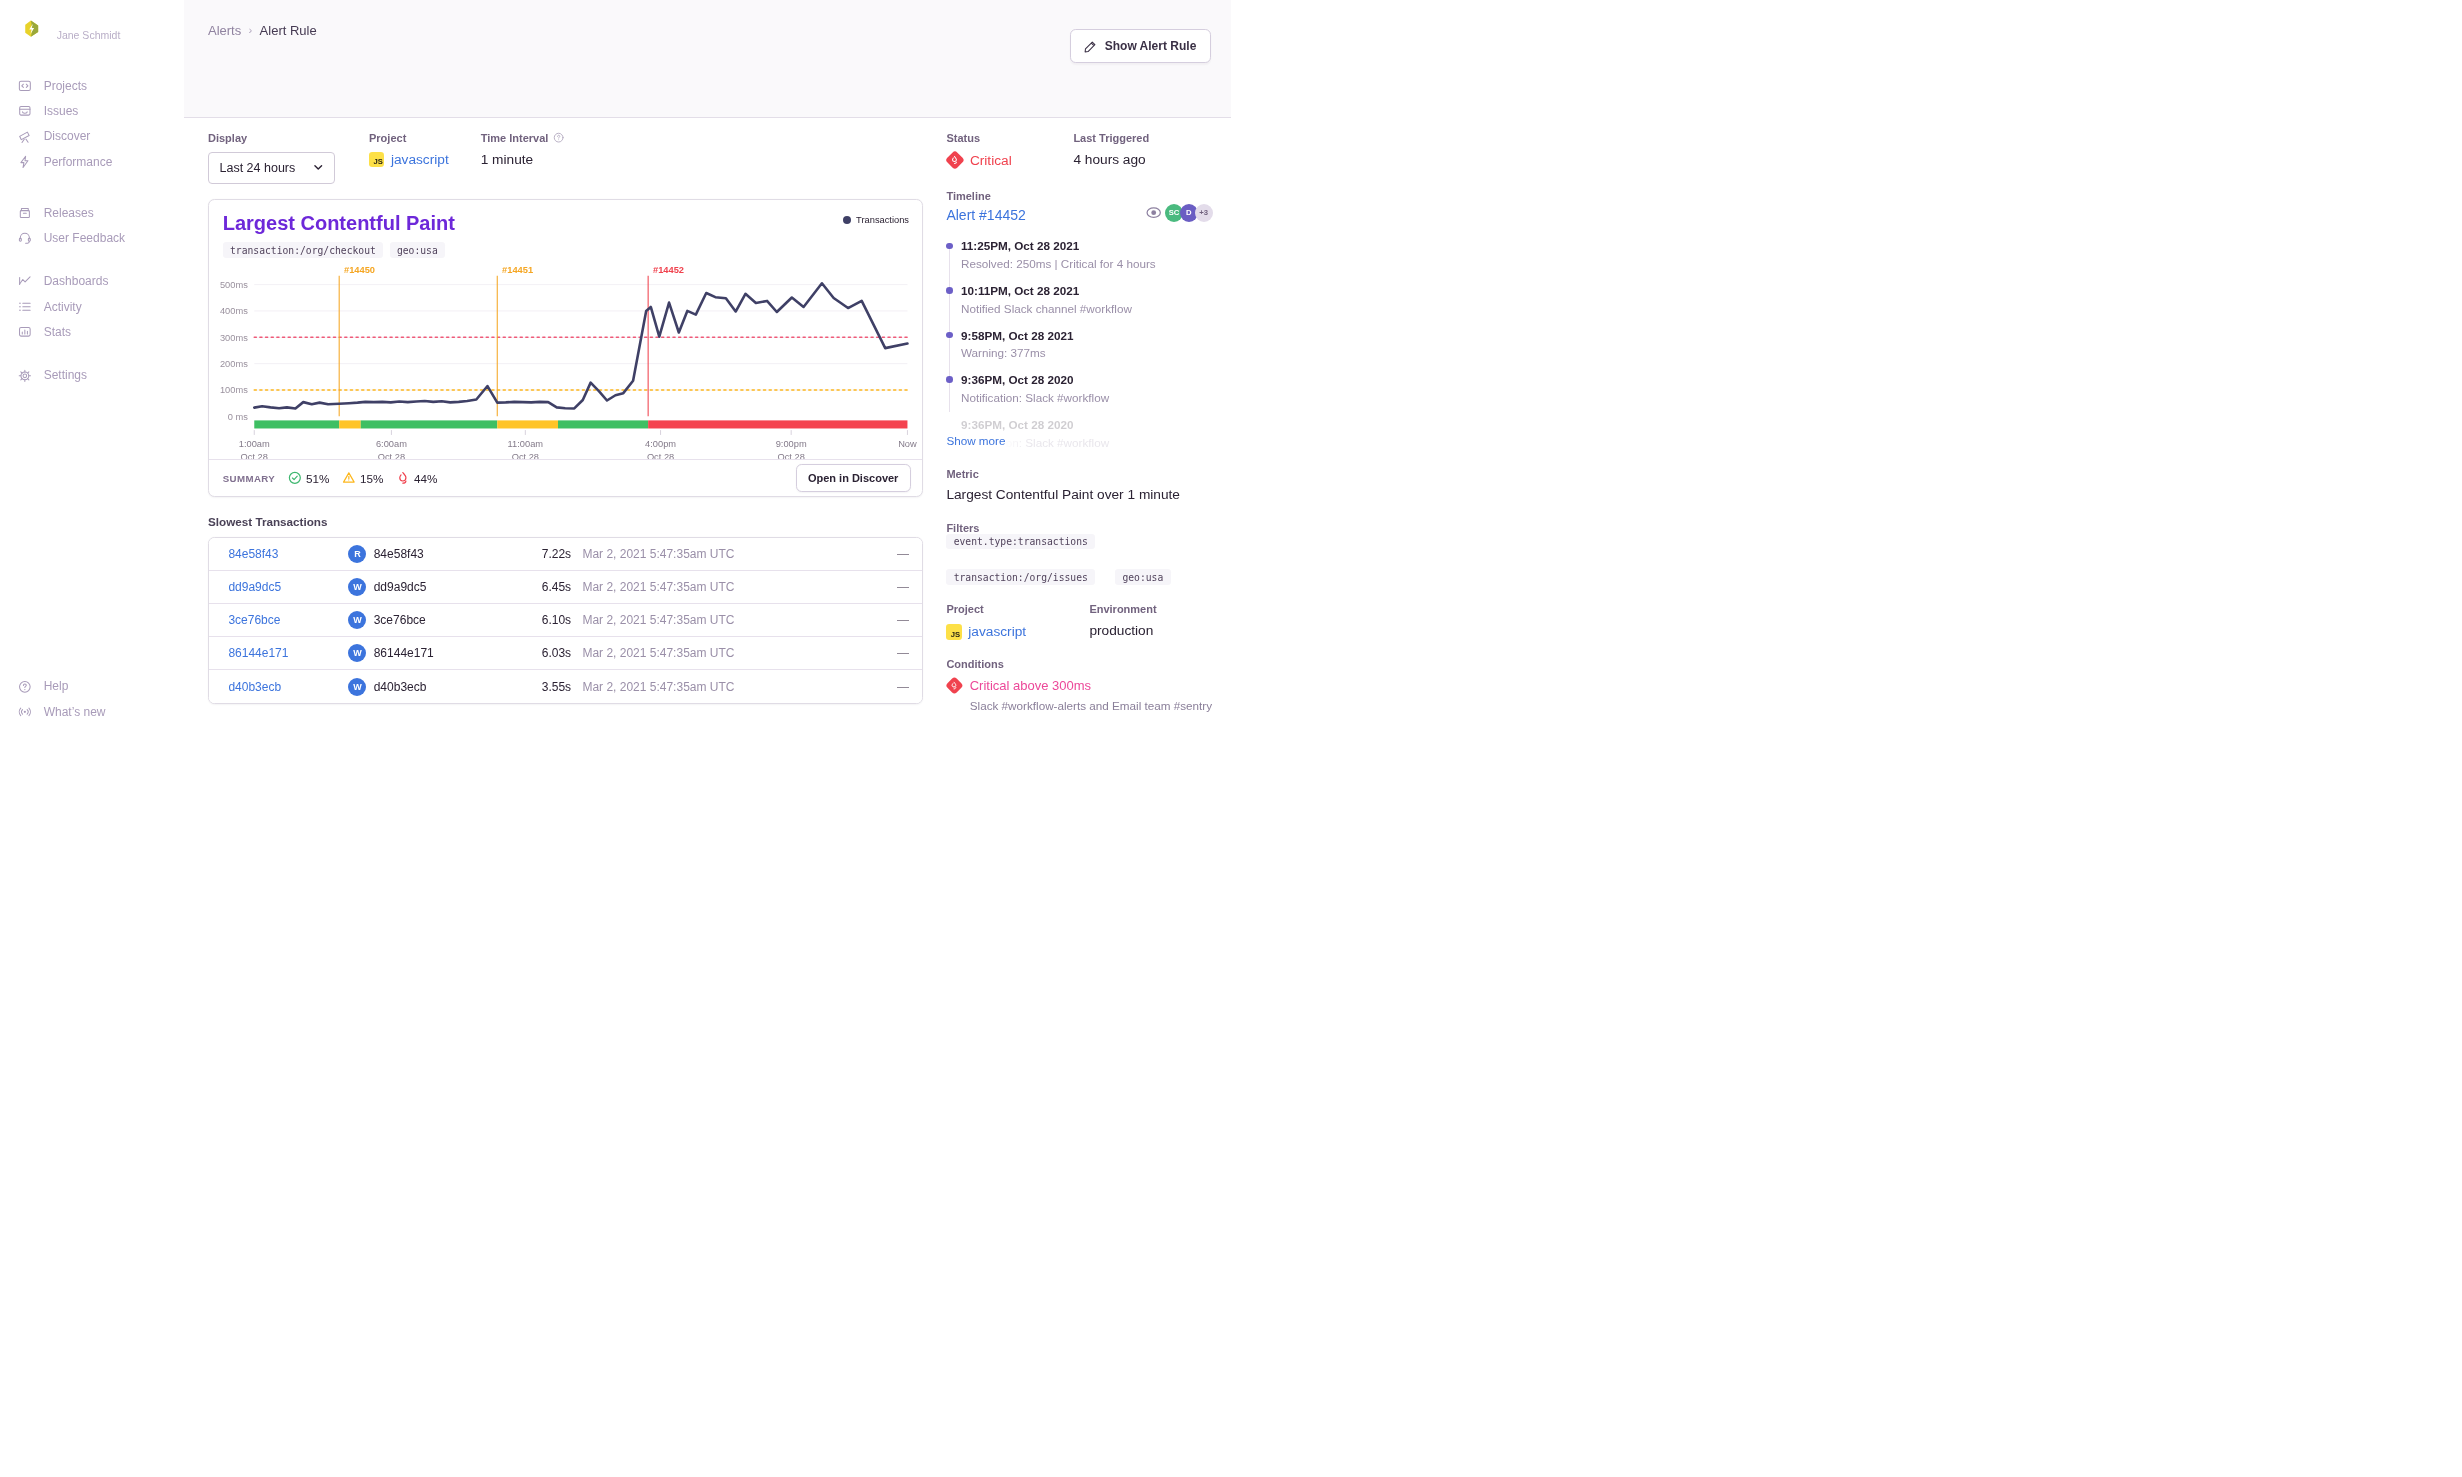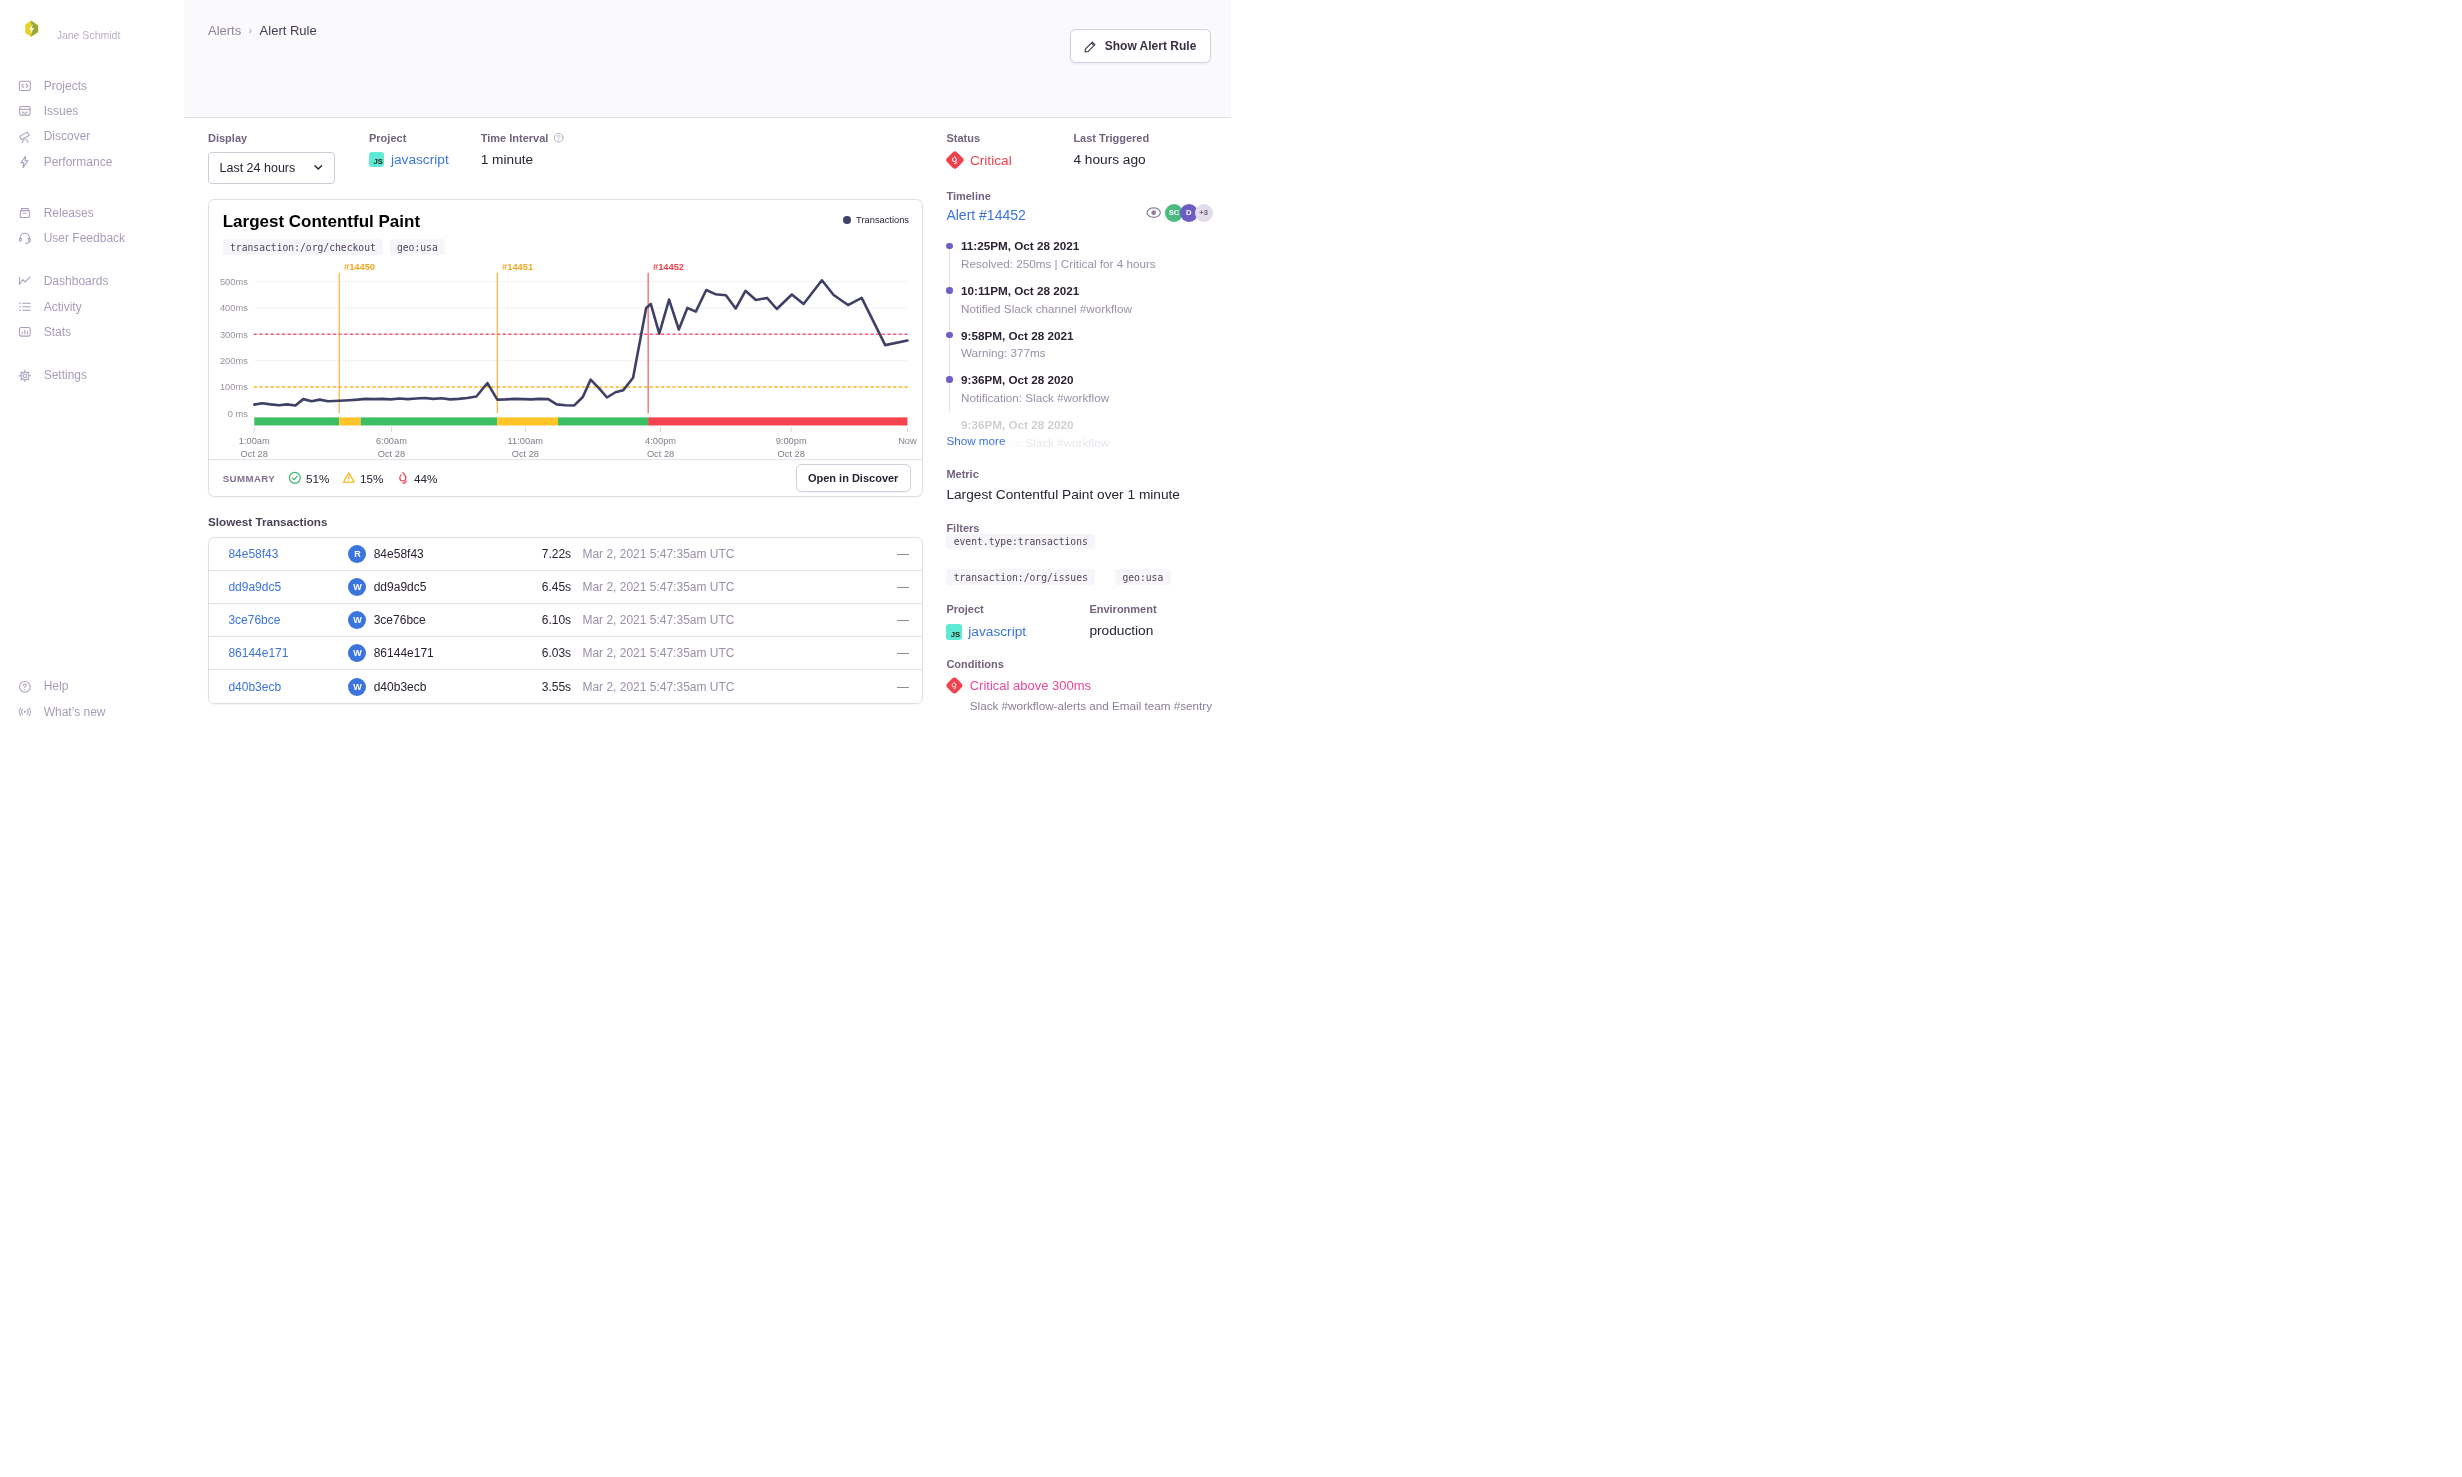--- a/index.html
+++ b/index.html
@@ -39,32 +39,32 @@
   .content { display:flex; padding:13.7px 19.4px 0 24px; }
   .col-left { width:715px; flex:none; }
   .col-right { flex:1; margin-left:23.4px; min-width:0; }
 
   .field-label { font-size:11px; font-weight:700; color:#71627e; margin-bottom:8px; }
   .controls { display:flex; margin-bottom:15.4px; }
   .ctrl { margin-right:34px; }
   .select-box { width:127px; height:32px; border:0.8px solid #d1cad8; border-radius:4px; background:#fff;
     display:flex; align-items:center; justify-content:space-between; padding:0 10.5px; font-size:12.5px; color:#2b2233; cursor:pointer; }
   .proj-line { display:flex; align-items:center; gap:6.5px; margin-top:7.3px; }
-  .js-badge { width:15.4px; height:15.4px; border-radius:3.2px; background:#5eead4; color:#221f12; font-weight:700; font-size:7.7px;
+  .js-badge { width:15.4px; height:15.4px; border-radius:3.2px; background:#fde047; color:#221f12; font-weight:700; font-size:7.7px;
     display:flex; align-items:flex-end; justify-content:flex-end; padding:0 1.6px 0.8px 0; }
   .link { color:#3c74dd; cursor:pointer; text-decoration:none; }
   .proj-line .link { font-size:13.7px; }
   .big-value { font-size:13.7px; color:#2b2233; margin-top:8px; }
   .label-with-q { display:flex; align-items:center; gap:4.9px; }
 
   
   .card { border:0.8px solid #e0dce5; border-radius:6.5px; background:#fff; box-shadow:0 0.8px 1.6px rgba(43,34,51,.05); }
   .chart-card { height:298px; position:relative; }
   .chart-head { padding:12px 13px 0 13.7px; position:relative; }
-  .chart-title { font-size:17px; font-weight:600; color:#000000; }
+  .chart-title { font-size:20px; font-weight:600; color:#6d28d9; }
   .tag-row { display:flex; gap:6.5px; margin-top:7.3px; }
   .tag-chip { background:#f6f5f9; border-radius:3.2px; padding:2.4px 7.3px; font-family:"DejaVu Sans Mono", monospace; font-size:9.7px; color:#51435c; }
   .legend { position:absolute; right:13px; top:14.6px; display:flex; align-items:center; gap:4.9px; cursor:pointer; }
   .legend-dot { width:8px; height:8px; border-radius:50%; background:#3f4066; }
   .legend-label { font-size:9.3px; color:#2b2233; }
   .chart-svg-wrap { margin-top:3.2px; }
   .chart-foot { position:absolute; left:0; right:0; bottom:0; height:37px; border-top:0.8px solid #e7e1ec;
     display:flex; align-items:center; padding:0 11.3px 0 13.7px; }
   .summary-label { font-size:9.7px; font-weight:700; letter-spacing:0.4px; color:#80708f; margin-right:13px; }
   .sum-item { display:flex; align-items:center; gap:4px; margin-right:13px; font-size:11.7px; color:#2b2233; }

